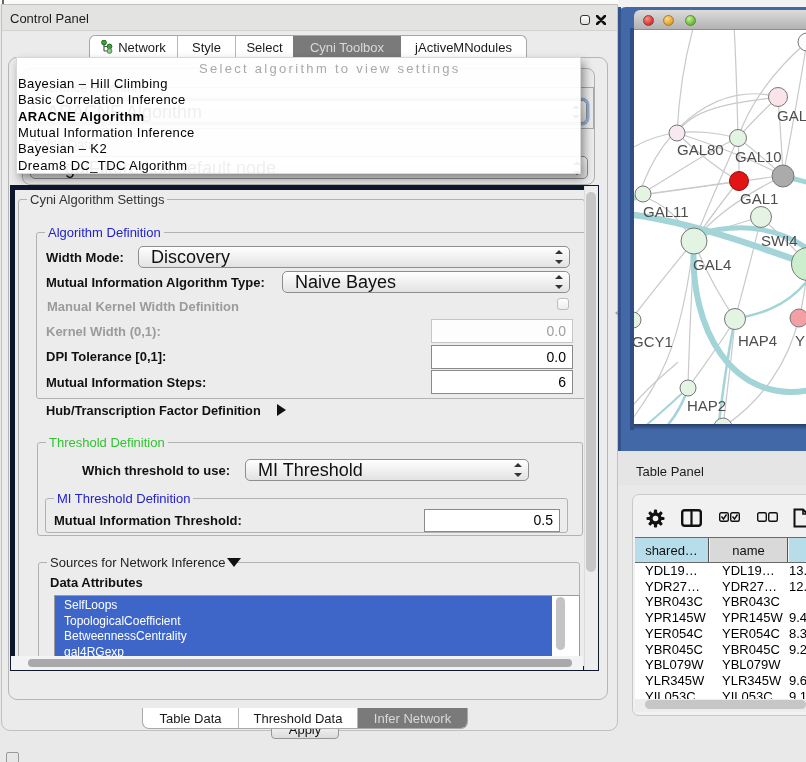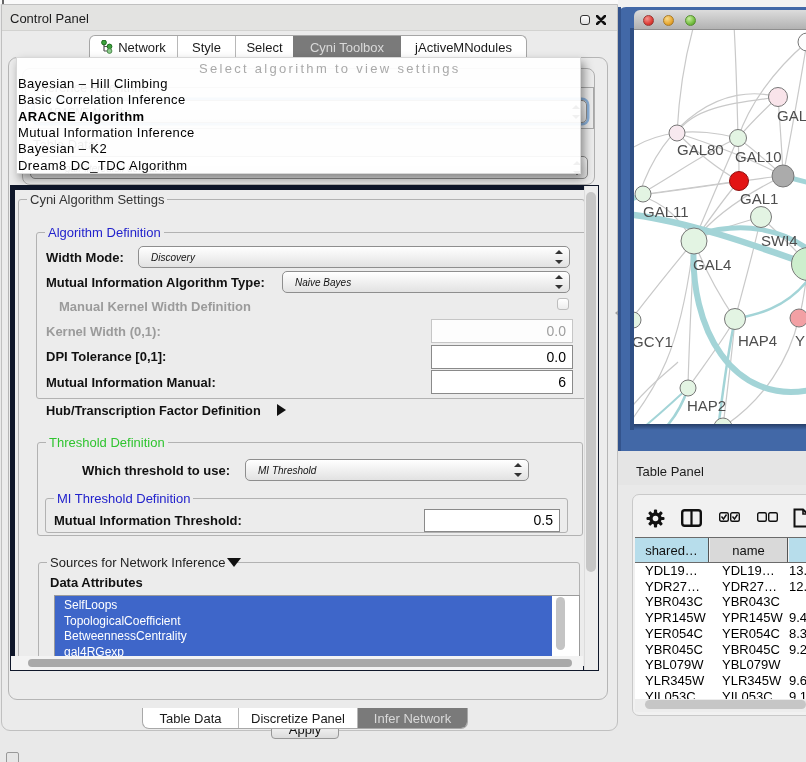--- a/index.html
+++ b/index.html
@@ -4,21 +4,21 @@
 <style>
 *{margin:0;padding:0;box-sizing:border-box;}
 html,body{width:806px;height:762px;overflow:hidden;}
 body{position:relative;background:#e9e9e9;font-family:"Liberation Sans",sans-serif;-webkit-font-smoothing:antialiased;}
 .abs{position:absolute;}
 .lbl{position:absolute;font-size:13px;font-weight:bold;color:#111;white-space:nowrap;}
 .glbl{position:absolute;font-size:13px;font-weight:bold;color:#9b9b9b;white-space:nowrap;}
 .fs{position:absolute;border:1px solid #b2b2b2;border-radius:3px;}
 .fs>span{position:absolute;top:-8px;left:8px;background:#ececec;padding:0 3px;font-size:13px;white-space:nowrap;}
 .combo{position:absolute;border:1px solid #8e8e8e;border-radius:5px;background:linear-gradient(#ffffff 0%,#f2f2f2 45%,#e2e2e2 100%);}
-.combo .ct{position:absolute;left:12px;top:50%;transform:translateY(-50%);font-size:10px;color:#111;white-space:nowrap;font-style:italic;}
+.combo .ct{position:absolute;left:12px;top:50%;transform:translateY(-50%);font-size:18px;color:#111;white-space:nowrap;}
 .arr{position:absolute;right:6px;top:50%;width:8px;height:14px;transform:translateY(-50%);}
 .arr:before{content:"";position:absolute;left:0;top:0;border:4px solid transparent;border-bottom:4.5px solid #333;border-top:none;}
 .arr:after{content:"";position:absolute;left:0;bottom:0;border:4px solid transparent;border-top:4.5px solid #333;border-bottom:none;}
 .tf{position:absolute;background:#fff;border:1px solid #8a8a8a;font-size:14px;color:#000;text-align:right;padding-right:6px;}
 .tfd{position:absolute;background:#fdfdfd;border:1px solid #c6c6c6;font-size:14px;color:#9e9e9e;text-align:right;padding-right:6px;}
 </style>
 </head>
 <body>
 
 <div class="abs" style="left:0;top:0;width:806px;height:4px;background:#fafafa;"></div>
@@ -75,27 +75,27 @@
  <div class="lbl" style="left:31px;top:60px;">Width Mode:</div>
  <div class="combo" style="left:123px;top:56px;width:432px;height:22px;">
       <div class="ct">Discovery</div>
       <div class="arr"></div>
     </div>
  <div class="lbl" style="left:31px;top:85px;">Mutual Information Algorithm Type:</div>
  <div class="combo" style="left:267px;top:81px;width:288px;height:22px;">
       <div class="ct">Naive Bayes</div>
       <div class="arr"></div>
     </div>
- <div class="glbl" style="left:44px;top:109px;">Manual Kernel Width Definition</div>
+ <div class="glbl" style="left:32px;top:109px;">Manual Kernel Width Definition</div>
  <div class="abs" style="left:542px;top:108px;width:12px;height:12px;border:1px solid #bdbdbd;border-radius:3px;background:linear-gradient(#ffffff,#ededed);"></div>
  <div class="glbl" style="left:31px;top:134px;">Kernel Width (0,1):</div>
  <div class="tfd" style="left:416px;top:129px;width:142px;height:24px;line-height:22px;">0.0</div>
  <div class="lbl" style="left:31px;top:159px;">DPI Tolerance [0,1]:</div>
  <div class="tf" style="left:416px;top:155px;width:142px;height:24px;line-height:22px;">0.0</div>
- <div class="lbl" style="left:31px;top:185px;">Mutual Information Manual:</div>
+ <div class="lbl" style="left:31px;top:185px;">Mutual Information Steps:</div>
  <div class="tf" style="left:416px;top:180px;width:142px;height:24px;line-height:22px;">6</div>
 
  <div class="lbl" style="left:31px;top:213px;font-size:12.8px;">Hub/Transcription Factor Definition</div>
  <div class="abs" style="left:262px;top:214px;width:0;height:0;border:6px solid transparent;border-left:9px solid #111;"></div>
 
  <div class="fs" style="left:22px;top:252px;width:546px;height:94px;">
       <span style="color:#30c430;">Threshold Definition</span>
     </div>
  <div class="lbl" style="right:364px;top:273px;">Which threshold to use:</div>
  <div class="combo" style="left:230px;top:269px;width:284px;height:22px;">
@@ -123,21 +123,21 @@
 <div class="abs" style="left:584px;top:186px;width:14px;height:484px;background:#ededed;border-left:1px solid #dcdcdc;"></div>
 <div class="abs" style="left:586px;top:192px;width:10px;height:380px;background:#c6c6c6;border-radius:5px;"></div>
 
 <div class="abs" style="left:11px;top:656px;width:572px;height:14px;background:#f3f3f3;"></div>
 <div class="abs" style="left:28px;top:659px;width:544px;height:8px;background:#a9a9a9;border-radius:4px;"></div>
 
 <div class="abs" style="left:271px;top:676px;width:68px;height:19px;border:1px solid #979797;border-radius:4px;background:linear-gradient(#fefefe,#dcdcdc);font-size:13px;color:#111;display:flex;align-items:center;justify-content:center;margin-top:44px;">Apply</div>
 
 <div class="abs" style="left:142px;top:708px;height:21px;background:#fff;border:1px solid #a8a8a8;border-top:none;border-radius:0 0 7px 7px;display:flex;overflow:hidden;">
  <div style="width:96px;border-right:1px solid #b8b8b8;font-size:13px;color:#1a1a1a;display:flex;align-items:center;justify-content:center;">Table Data</div>
- <div style="width:119px;border-right:1px solid #b8b8b8;font-size:13px;color:#1a1a1a;display:flex;align-items:center;justify-content:center;">Discretize Panel</div>
+ <div style="width:119px;border-right:1px solid #b8b8b8;font-size:13px;color:#1a1a1a;display:flex;align-items:center;justify-content:center;">Threshold Data</div>
  <div style="width:109px;background:#7a7a7a;font-size:13px;color:#d9d9d9;display:flex;align-items:center;justify-content:center;">Infer Network</div>
 </div>
 
 <div class="abs" style="left:610px;top:308px;width:0;height:0;border:5px solid transparent;border-right:6px solid #a0a0a0;"></div>
 
 <div class="abs" style="left:6px;top:752px;width:13px;height:13px;border:1px solid #999;background:#e6e6e6;border-radius:2px;"></div>
 
 <div class="abs" style="left:618px;top:7px;width:188px;height:444px;background:#4268a7;border-radius:8px 0 0 0;"></div>
 <div class="abs" style="left:618px;top:7px;width:3px;height:444px;background:#33538c;"></div>
 <div class="abs" style="left:630px;top:28px;width:4px;height:402px;background:#2f4f84;"></div>

